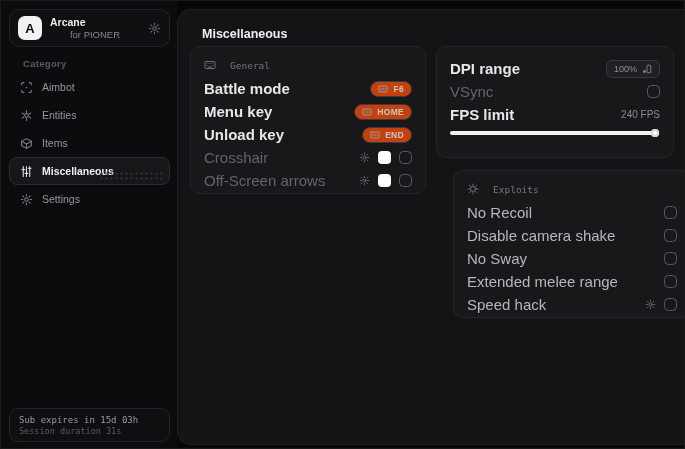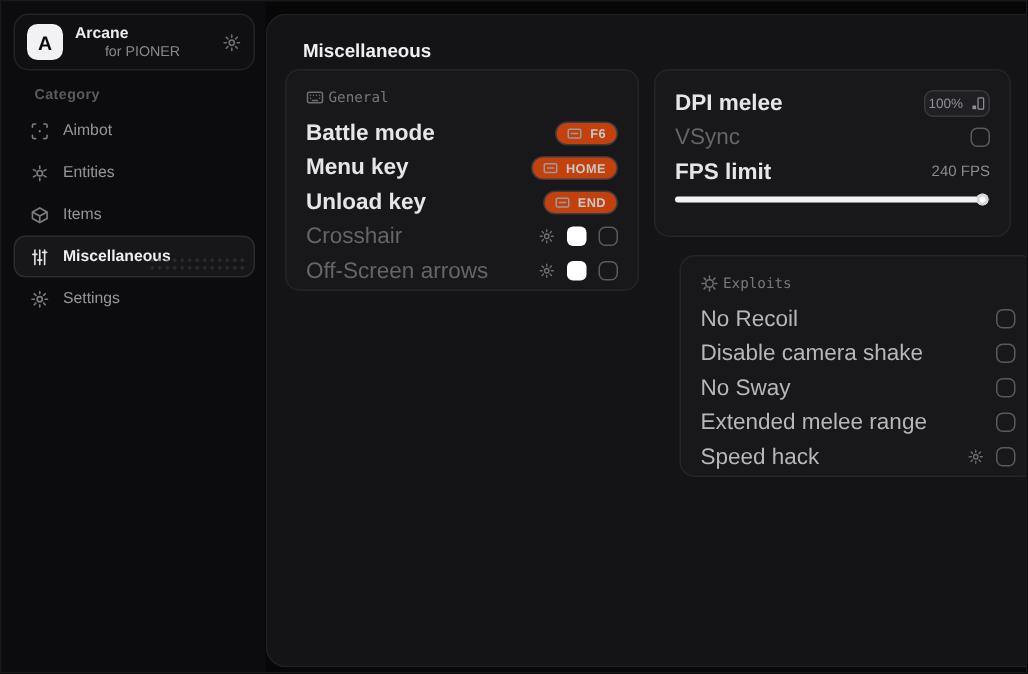--- a/index.html
+++ b/index.html
@@ -67,21 +67,21 @@
 
   .card {
     position:absolute; background:#18181b; border:1px solid #252529; border-radius:10px;
     padding:10px 13px;
   }
   .card-general  { left:12px;  top:36px;  width:236px; height:148px; }
   .card-display  { left:258px; top:36px;  width:238px; height:112px; }
   .card-exploits { left:258px; top:160px; width:238px; height:148px;margin-left:17px; }
 
   .card-header {
-    display:flex; align-items:center; gap:3px; height:16px; margin-bottom:4px;
+    display:flex; align-items:center; gap:14px; height:16px; margin-bottom:4px;
     font-family:"DejaVu Sans Mono", monospace; font-size:9.5px; color:#77777c;
   }
   .card-header .hd-icon { color:#6e6e74; }
 
   .row { height:23px; display:flex; align-items:center; justify-content:space-between; }
   .row-label { font-size:15px; font-weight:bold; color:#e6e6e9; }
   .row-label.dim { color:#64646a; font-weight:normal; }
   .row-label.mid { color:#b7b7bb; font-weight:normal; }
   .row-right { display:flex; align-items:center; gap:8px; }
 
@@ -93,21 +93,21 @@
   .kbd-badge .kb-icon { color:#9a9a9f; }
 
   .checkbox {
     width:13px; height:13px; border:1.5px solid #595960; border-radius:4.5px;
     background:transparent; cursor:pointer;
   }
   .swatch { width:13px; height:13px; border-radius:4px; background:#fff; cursor:pointer; }
   .row-gear { color:#6d6d73; cursor:pointer; }
 
   .dpi-btn {
-    display:flex; align-items:center; gap:5px; height:18px; padding:0 2px;
+    display:flex; align-items:center; gap:5px; height:18px; padding:0 7px;
     border:1px solid #38383e; border-radius:6px; background:#202024;
     font-size:9px; color:#8f8f95; cursor:pointer;
   }
   .dpi-btn .sc-icon { color:#8f8f95; }
 
   .fps-value { font-size:10px; color:#8a8a90; }
   .slider { position:relative; margin-top:5px; height:4px; width:100%; border-radius:3px; background:#2e2e33; cursor:pointer; }
   .slider-fill { position:relative; height:4px; border-radius:3px; background:#f2f2f4; }
   .slider-knob {
     position:absolute; right:-3px; top:-2px; width:8px; height:8px; border-radius:50%;
@@ -185,20 +185,24 @@
           <svg width="13" height="13" viewBox="0 0 24 24" fill="none" stroke="currentColor" stroke-width="2" stroke-linecap="round">
             <circle cx="12" cy="12" r="3.2"></circle>
             <path d="M12 2.5v2.8M12 18.7v2.8M2.5 12h2.8M18.7 12h2.8M5.2 5.2l2 2M16.8 16.8l2 2M18.8 5.2l-2 2M7.2 16.8l-2 2"></path>
           </svg>
         </span>
         <span>Settings</span>
       </div>
 
     </div>
 
+    <div class="side-footer">
+      <div class="l1">Sub expires in 15d 03h</div>
+      <div class="l2">Session duration 31s</div>
+    </div>
   </div>
 
   <div class="main">
     <div class="page-title">Miscellaneous</div>
 
     <div class="card card-general">
       <div class="card-header">
         <span class="hd-icon">
           <svg width="12" height="12" viewBox="0 0 24 24" fill="none" stroke="currentColor" stroke-width="2" stroke-linecap="round">
             <rect x="2" y="5" width="20" height="14" rx="2"></rect>
@@ -272,21 +276,21 @@
           </span>
           <span class="swatch" style="background: rgb(255, 255, 255);"></span>
           <span class="checkbox"></span>
         </span>
       </div>
     </div>
 
     <div class="card card-display">
 
       <div class="row">
-        <span class="row-label">DPI melee</span>
+        <span class="row-label">DPI range</span>
         <span class="dpi-btn">
           <span>100%</span>
           <span class="sc-icon">
             <svg width="10" height="10" viewBox="0 0 24 24" fill="none" stroke="currentColor" stroke-width="2">
               <rect x="3" y="15" width="6" height="6" rx="1" fill="currentColor" stroke="none"></rect>
               <rect x="12" y="3" width="9" height="18" rx="1.5"></rect>
             </svg>
           </span>
         </span>
       </div>

